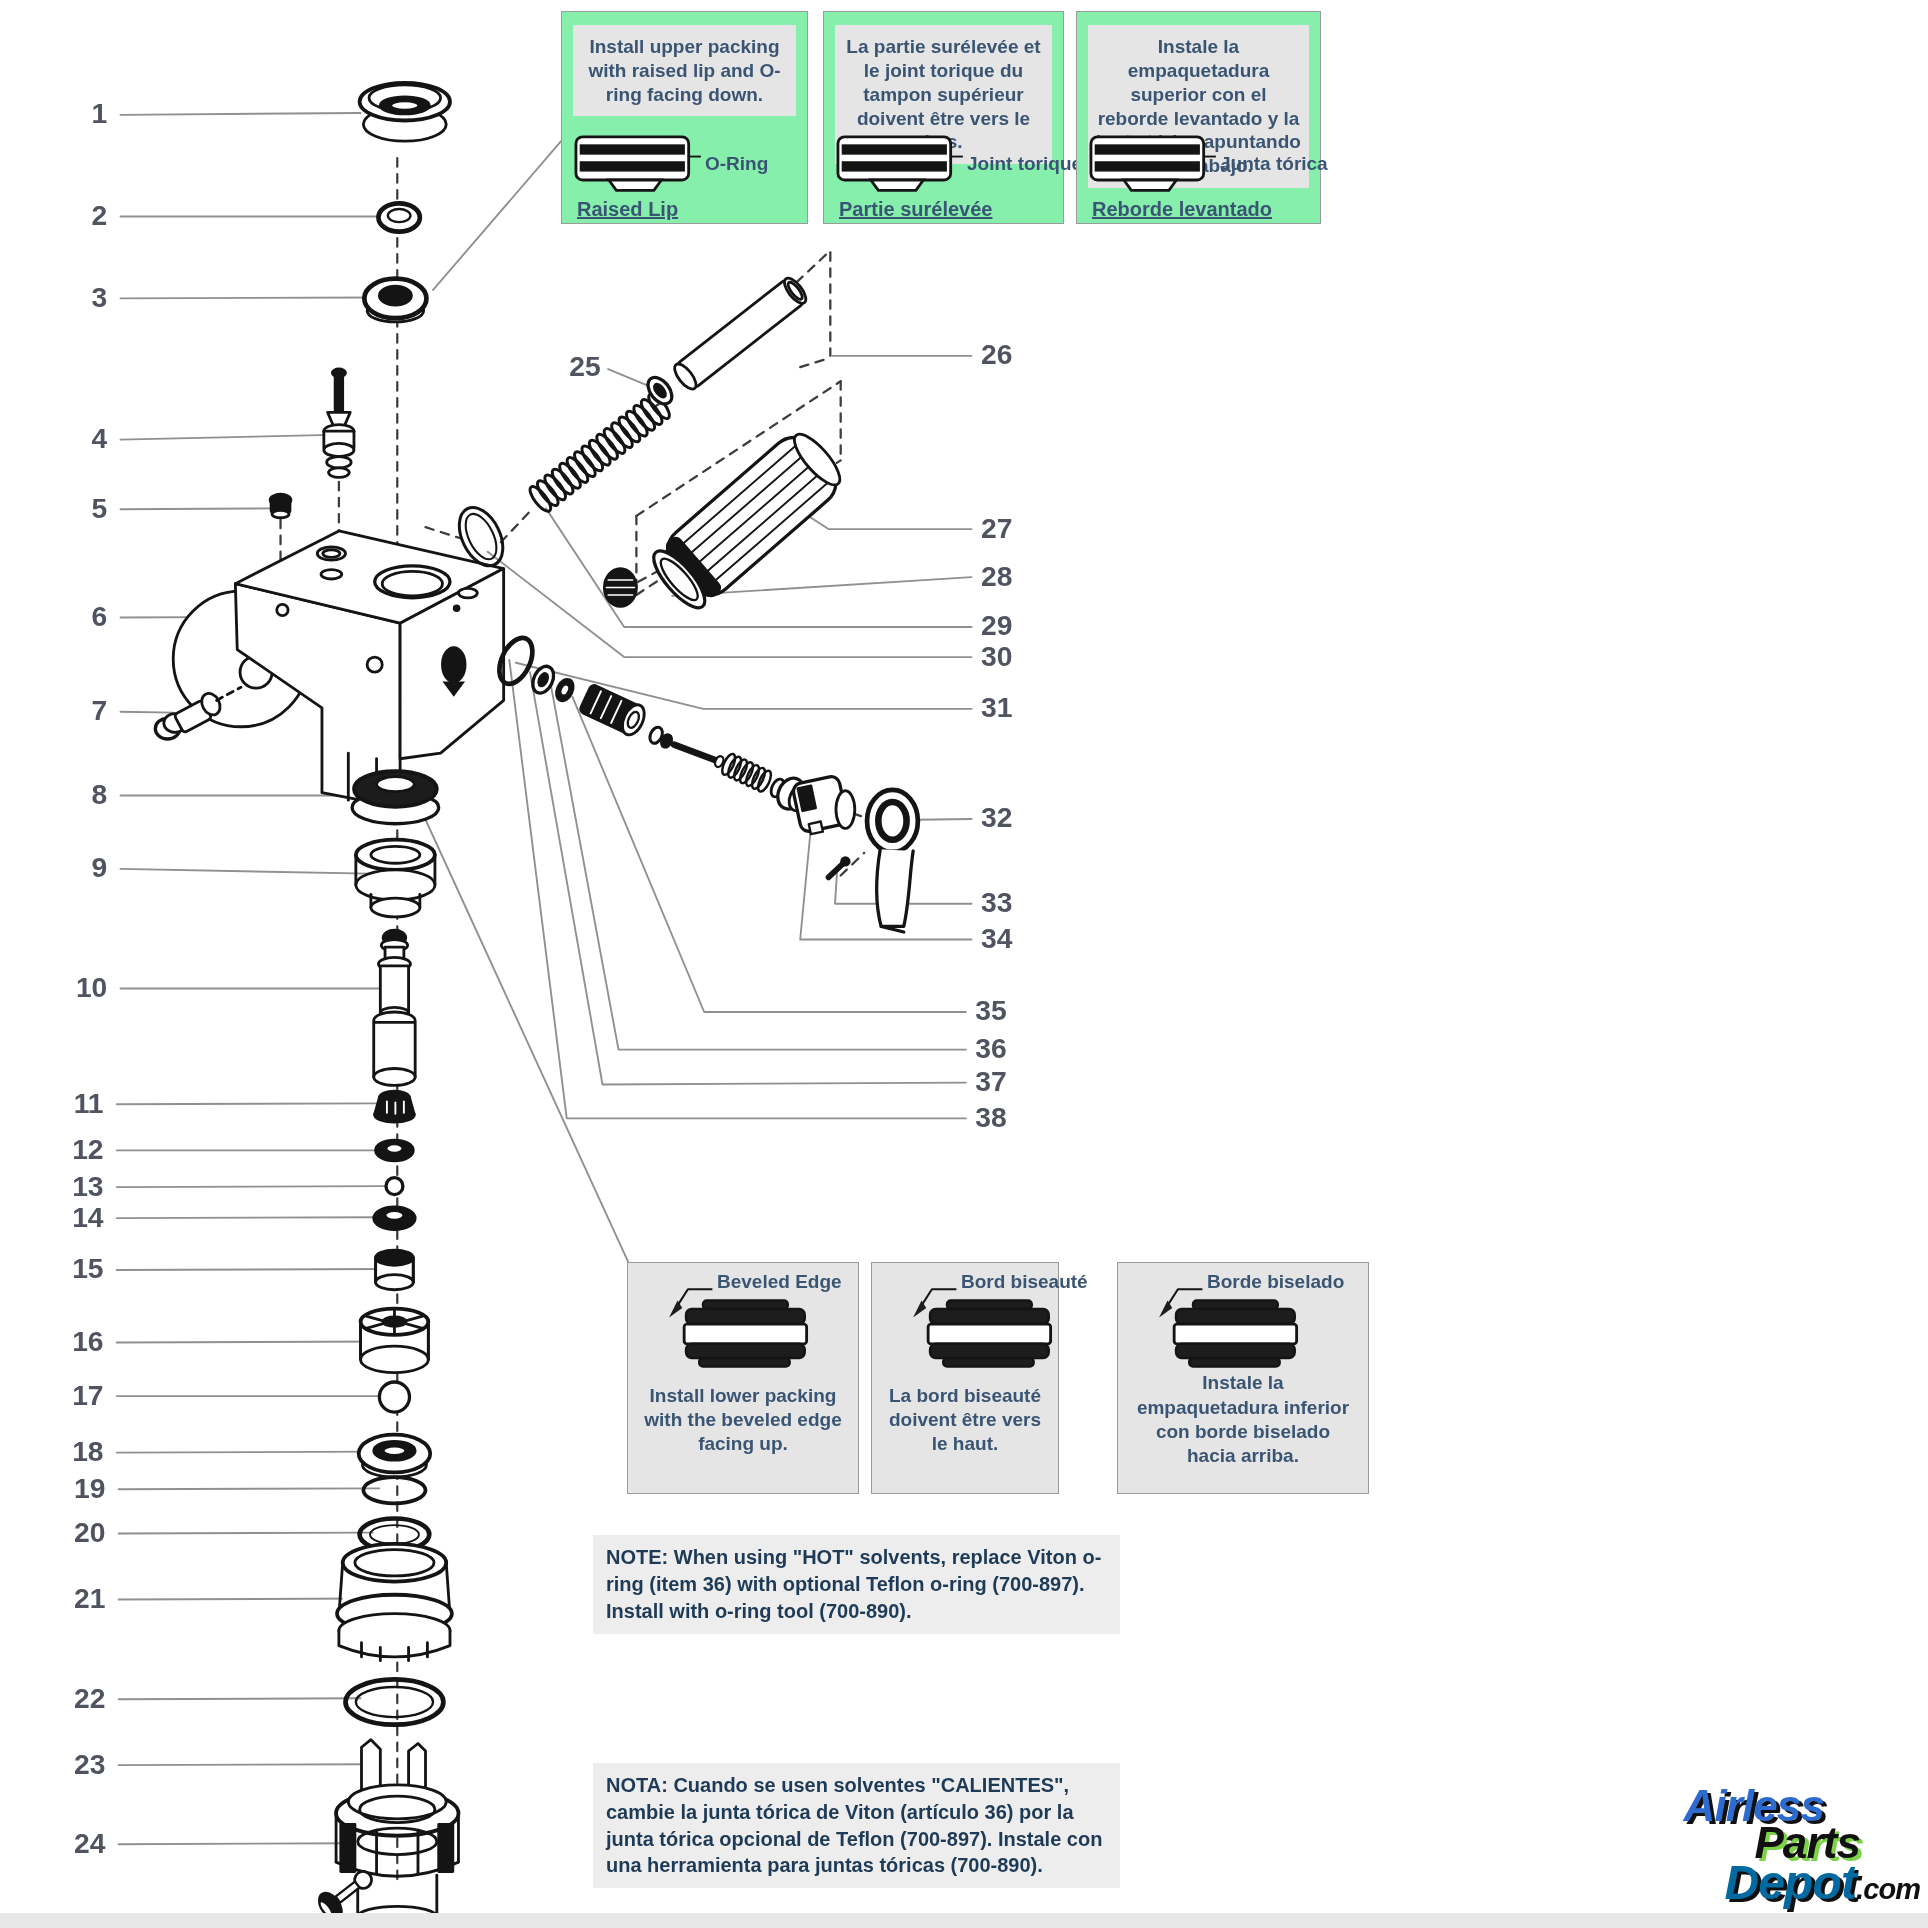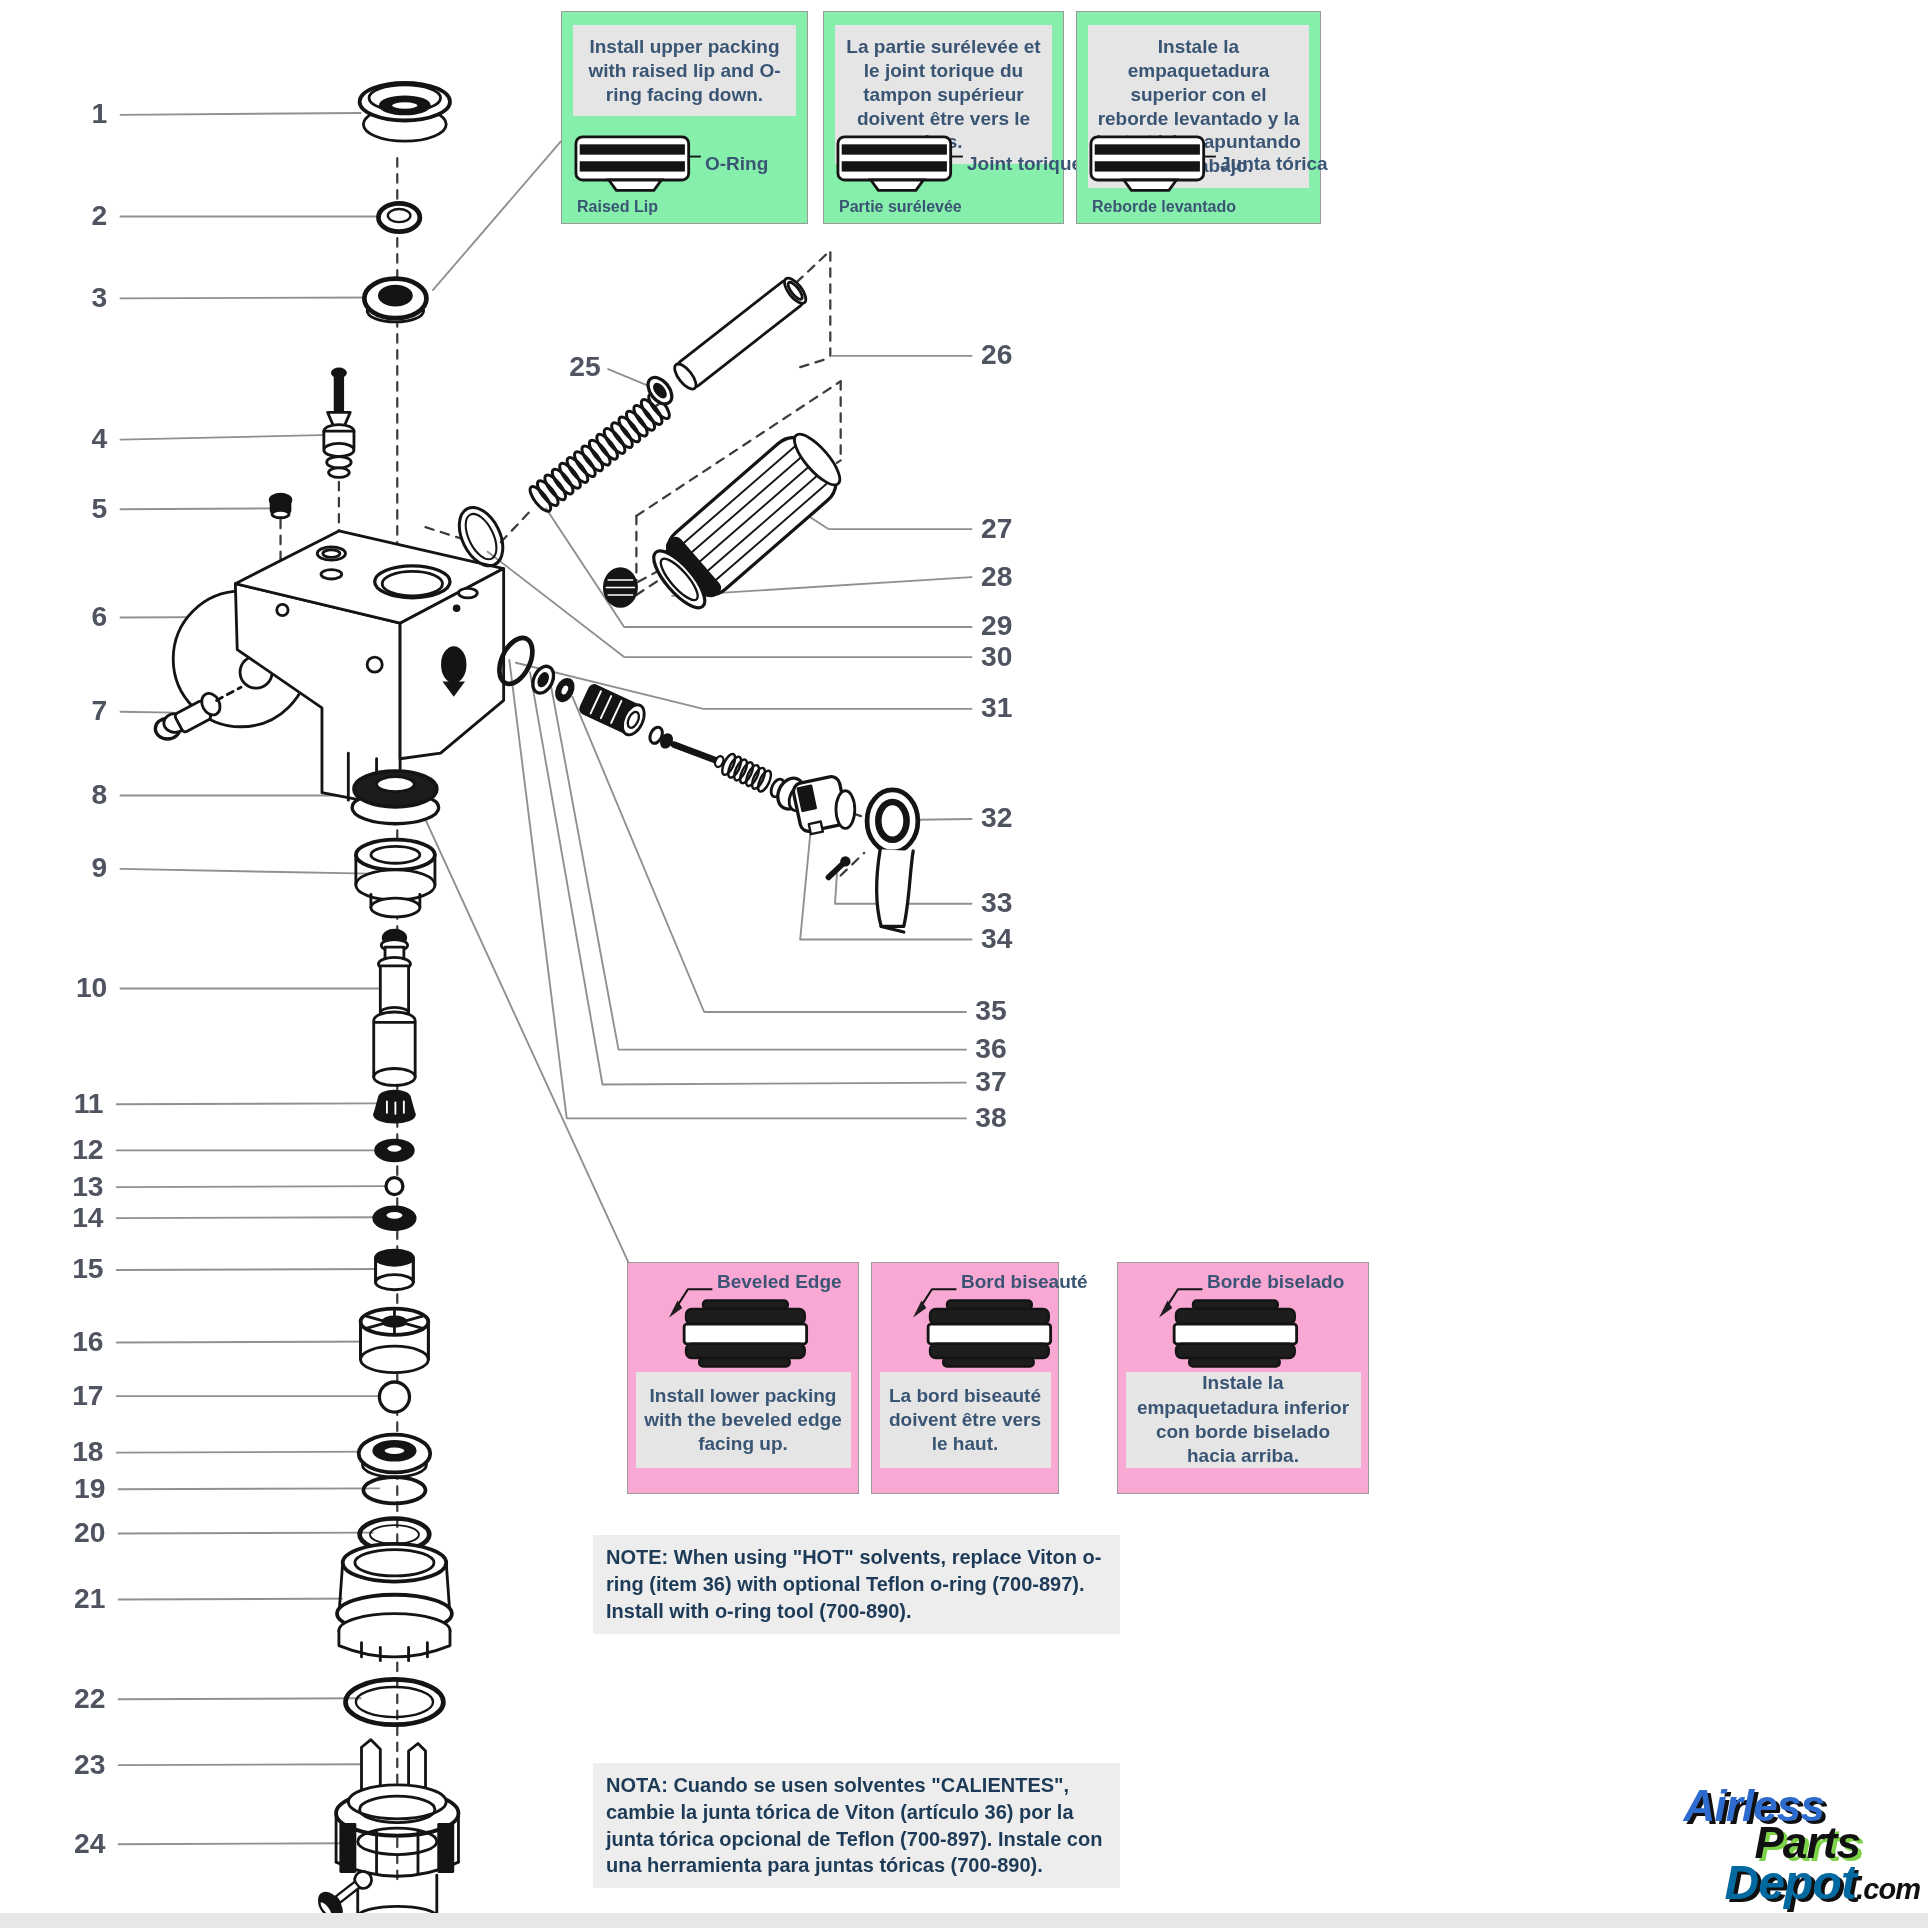--- a/index.html
+++ b/index.html
@@ -5,22 +5,22 @@
   html,body{margin:0;padding:0;background:#fff;}
   .stage{position:relative;width:1928px;height:1928px;background:#fff;overflow:hidden;
          font-family:"Liberation Sans",sans-serif;}
   .stage svg.diagram{position:absolute;left:0;top:0;}
   
   .ibox{position:absolute;background:#86efac;border:1.9px solid #9b9b9b;box-sizing:border-box;}
   .ibox .panel{margin:13px 11.3px 5.6px;background:#e5e5e5;padding:9.4px 5.6px;text-align:center;
                font-size:19px;font-weight:700;color:#3a5574;line-height:1.26;}
   .ibox .icon-svg{position:absolute;left:9.4px;top:122px;}
   .ibox .ring-label{position:absolute;left:143px;top:141px;font-size:19px;font-weight:700;color:#3a5574;white-space:nowrap;}
-  .ibox .lip-label{position:absolute;left:15px;top:186px;font-size:16px;font-weight:700;color:#3a5574;white-space:nowrap;}
-  .mbox{position:absolute;background:#f9a8d4;border:1.9px solid #9b9b9b;box-sizing:border-box;}
+  .ibox .lip-label{position:absolute;left:15px;top:186px;font-size:20px;font-weight:700;color:#3a5574;white-space:nowrap;text-decoration:underline;}
+  .mbox{position:absolute;background:#e5e5e5;border:1.9px solid #9b9b9b;box-sizing:border-box;}
   .mbox .edge-label{position:absolute;left:89px;top:7.5px;font-size:19px;font-weight:700;color:#3a5574;white-space:nowrap;}
   .mbox .micon{position:absolute;left:26px;top:13px;}
   .mbox .panel{position:absolute;left:7.5px;right:7.5px;top:109px;height:96px;background:#e5e5e5;
                display:flex;align-items:center;justify-content:center;text-align:center;
                font-size:19px;font-weight:700;color:#3a5574;line-height:1.28;padding:0 7.5px;}
   
   .note{position:absolute;left:593px;width:527px;background:#ededed;box-sizing:border-box;
         padding:9.4px 13px;font-size:20px;font-weight:700;color:#1d3a57;line-height:1.33;}
   
   .logo{position:absolute;right:6px;bottom:24.5px;width:320px;text-align:right;

